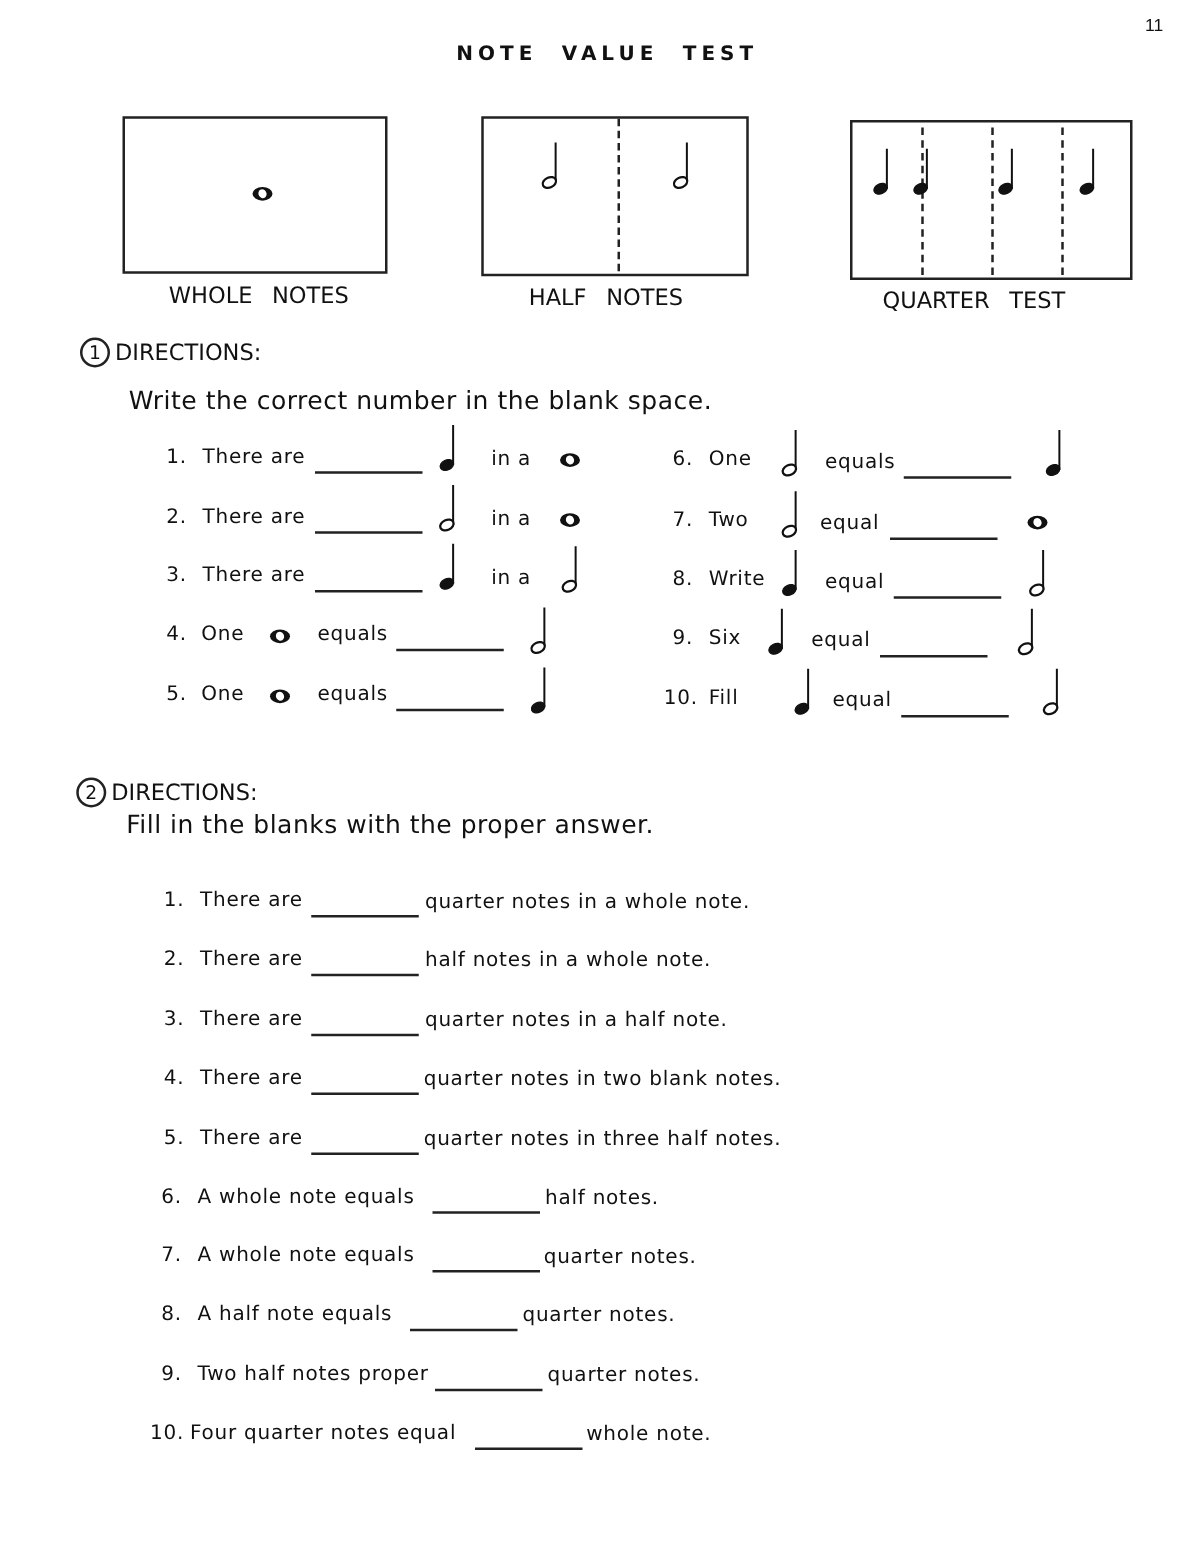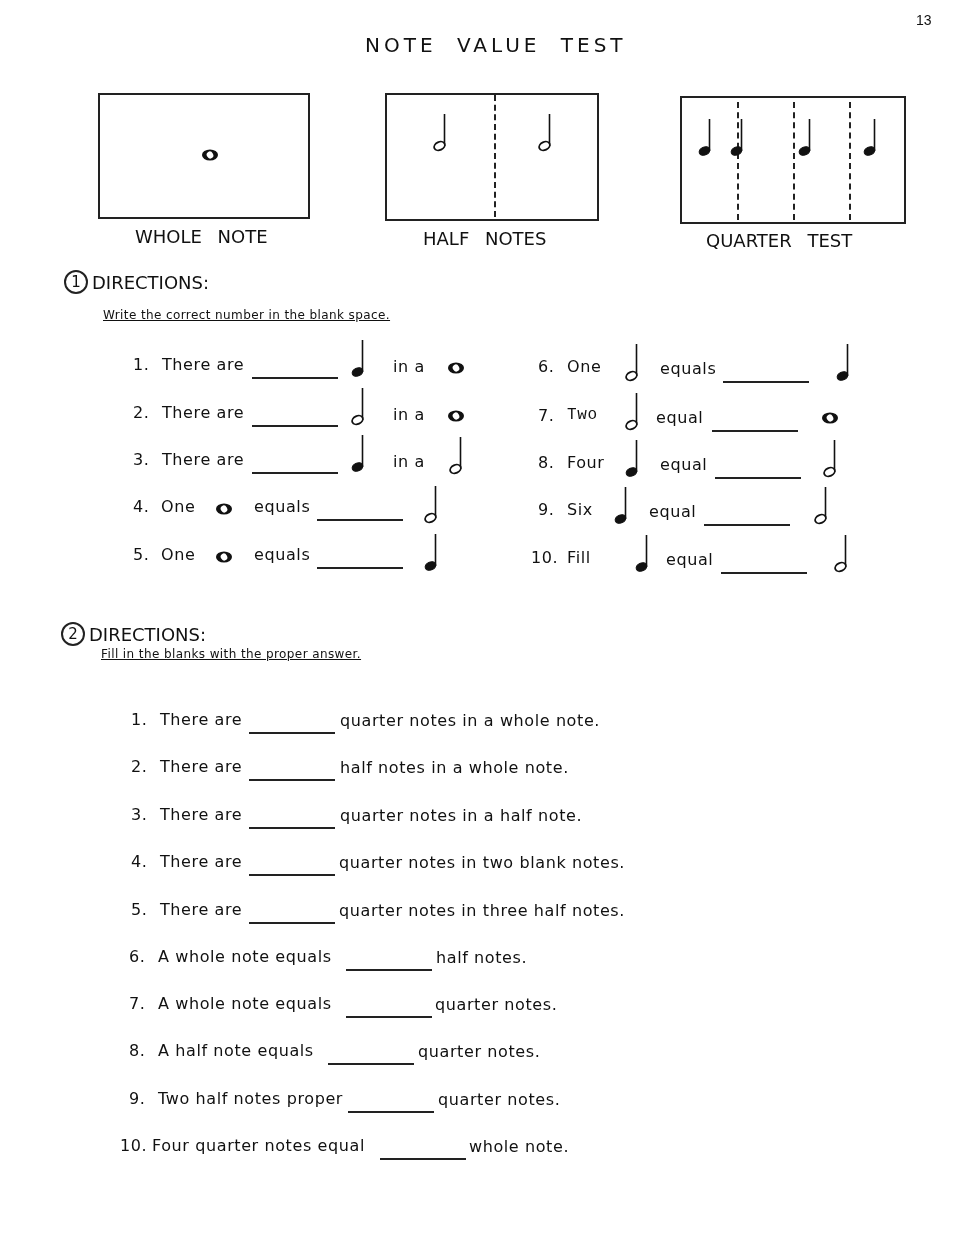--- a/index.html
+++ b/index.html
@@ -1,42 +1,42 @@
 <!DOCTYPE html>
 <html><head>
 <meta charset="utf-8">
 <style>
   html, body { margin: 0; padding: 0; background: #ffffff; }
   body { width: 960px; height: 1240px; position: relative; overflow: hidden; color: #111; font-family: "DejaVu Sans", sans-serif; }
   .abs { position: absolute; }
   .page-num { left: 916px; top: 12px; font-size: 14px; font-family: "Liberation Sans", sans-serif; }
-  .title { left: 365px; top: 33px; font-size: 20px; font-weight: normal; letter-spacing: 4px; word-spacing: 10px; }
+  .title { left: 365px; top: 33px; font-size: 16px; font-weight: bold; letter-spacing: 4px; word-spacing: 10px; }
   .box { border: 2px solid #222; background: #fff; box-sizing: border-box; }
   .box-caption { font-size: 18px; font-family: "DejaVu Sans", sans-serif; word-spacing: 10px; }
   .dash { position: absolute; width: 0; border-left: 2px dashed #222; }
   .note { position: absolute; }
   .sec-head { font-size: 18px; display: flex; align-items: center; }
   .circle { width: 24px; height: 24px; border: 2px solid #222; border-radius: 50%; display: inline-flex; align-items: center; justify-content: center; font-size: 15px; box-sizing: border-box; margin-right: 4px; }
-  .directions-text { font-size: 12px; letter-spacing: 0.4px; text-decoration: underline; }
+  .directions-text { font-size: 20px; letter-spacing: 0.4px; }
   .q { position: absolute; font-size: 16px; letter-spacing: 0.6px; white-space: nowrap; }
   .blank { position: absolute; border-bottom: 2px solid #222; height: 0; }
 </style>
 </head>
 <body>
 
-<div class="abs page-num">13</div>
+<div class="abs page-num">11</div>
 <div class="abs title">NOTE VALUE TEST</div>
 
 <div class="abs box" style="left:98px;top:93px;width:212px;height:126px;">
   <span class="note" style="left:100px;top:52px;"><svg width="20" height="14" viewBox="0 0 20 14">
         <ellipse cx="10" cy="7" rx="8" ry="5.5" fill="#111"></ellipse>
         <ellipse cx="10" cy="7" rx="3.2" ry="3.6" fill="#fff" transform="rotate(-30 10 7)"></ellipse>
       </svg></span>
 </div>
-<div class="abs box-caption" style="left:135px;top:226px;">WHOLE NOTE</div>
+<div class="abs box-caption" style="left:135px;top:226px;">WHOLE NOTES</div>
 
 <div class="abs box" style="left:385px;top:93px;width:214px;height:128px;">
   <span class="note" style="left:45px;top:18px;"><svg width="16" height="40" viewBox="0 0 16 40">
         <line x1="12.5" y1="1" x2="12.5" y2="33" stroke="#111" stroke-width="1.6"></line>
         <ellipse cx="7.5" cy="33" rx="5.6" ry="4" transform="rotate(-25 7.5 33)" fill="#fff" stroke="#111" stroke-width="1.8"></ellipse>
       </svg></span>
   <span class="dash" style="left:107px;top:0;height:122px;"></span>
   <span class="note" style="left:150px;top:18px;"><svg width="16" height="40" viewBox="0 0 16 40">
         <line x1="12.5" y1="1" x2="12.5" y2="33" stroke="#111" stroke-width="1.6"></line>
         <ellipse cx="7.5" cy="33" rx="5.6" ry="4" transform="rotate(-25 7.5 33)" fill="#fff" stroke="#111" stroke-width="1.8"></ellipse>
@@ -153,35 +153,35 @@
         </svg></span>
       <span class="q" style="left: 660px; top: 359px;">equals</span>
       <span class="blank" style="left: 723px; top: 381px; width: 86px;"></span>
       <span class="note" style="left: 835px; top: 343px;"><svg width="16" height="40" viewBox="0 0 16 40">
           <line x1="12.5" y1="1" x2="12.5" y2="33" stroke="#111" stroke-width="1.6"></line>
           <ellipse cx="7.5" cy="33" rx="5.6" ry="4" transform="rotate(-25 7.5 33)" fill="#111" stroke="#111" stroke-width="1"></ellipse>
         </svg></span>
     </div>
     <div>
       <span class="q" style="left: 538px; top: 406px;">7.</span>
-      <span class="q" style="left: 567px; top: 406px; font-family: Liberation Mono, monospace;">Two</span>
+      <span class="q" style="left: 567px; top: 406px;">Two</span>
       <span class="note" style="left: 624px; top: 392px;"><svg width="16" height="40" viewBox="0 0 16 40">
           <line x1="12.5" y1="1" x2="12.5" y2="33" stroke="#111" stroke-width="1.6"></line>
           <ellipse cx="7.5" cy="33" rx="5.6" ry="4" transform="rotate(-25 7.5 33)" fill="#fff" stroke="#111" stroke-width="1.8"></ellipse>
         </svg></span>
       <span class="q" style="left: 656px; top: 408px;">equal</span>
       <span class="blank" style="left: 712px; top: 430px; width: 86px;"></span>
       <span class="note" style="left: 820px; top: 410px;"><svg width="20" height="14" viewBox="0 0 20 14">
           <ellipse cx="10" cy="7" rx="8" ry="5.5" fill="#111"></ellipse>
           <ellipse cx="10" cy="7" rx="3.2" ry="3.6" fill="#fff" transform="rotate(-30 10 7)"></ellipse>
         </svg></span>
     </div>
     <div>
       <span class="q" style="left: 538px; top: 453px;">8.</span>
-      <span class="q" style="left: 567px; top: 453px;">Four</span>
+      <span class="q" style="left: 567px; top: 453px;">Write</span>
       <span class="note" style="left: 624px; top: 439px;"><svg width="16" height="40" viewBox="0 0 16 40">
           <line x1="12.5" y1="1" x2="12.5" y2="33" stroke="#111" stroke-width="1.6"></line>
           <ellipse cx="7.5" cy="33" rx="5.6" ry="4" transform="rotate(-25 7.5 33)" fill="#111" stroke="#111" stroke-width="1"></ellipse>
         </svg></span>
       <span class="q" style="left: 660px; top: 455px;">equal</span>
       <span class="blank" style="left: 715px; top: 477px; width: 86px;"></span>
       <span class="note" style="left: 822px; top: 439px;"><svg width="16" height="40" viewBox="0 0 16 40">
           <line x1="12.5" y1="1" x2="12.5" y2="33" stroke="#111" stroke-width="1.6"></line>
           <ellipse cx="7.5" cy="33" rx="5.6" ry="4" transform="rotate(-25 7.5 33)" fill="#fff" stroke="#111" stroke-width="1.8"></ellipse>
         </svg></span>

